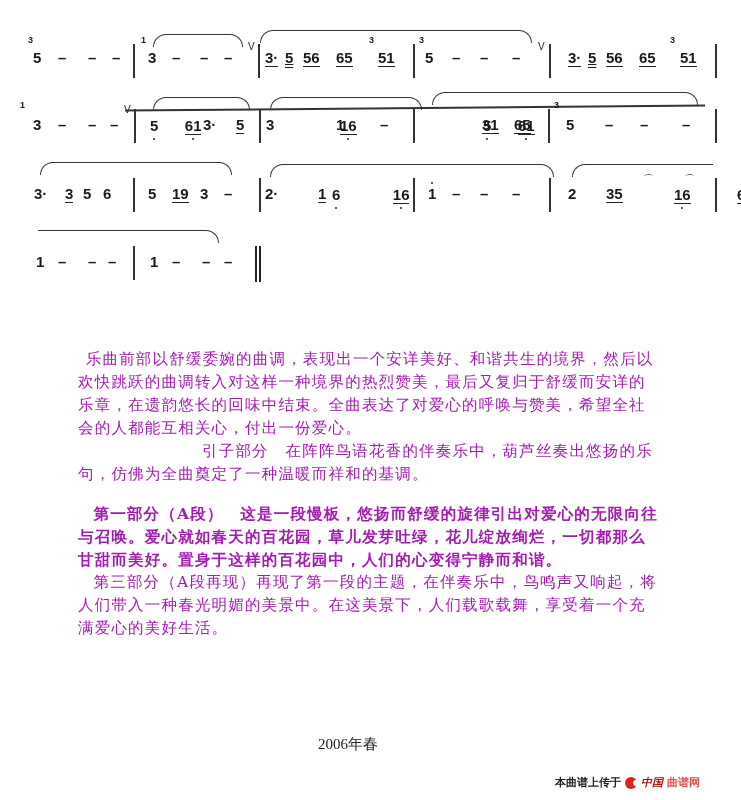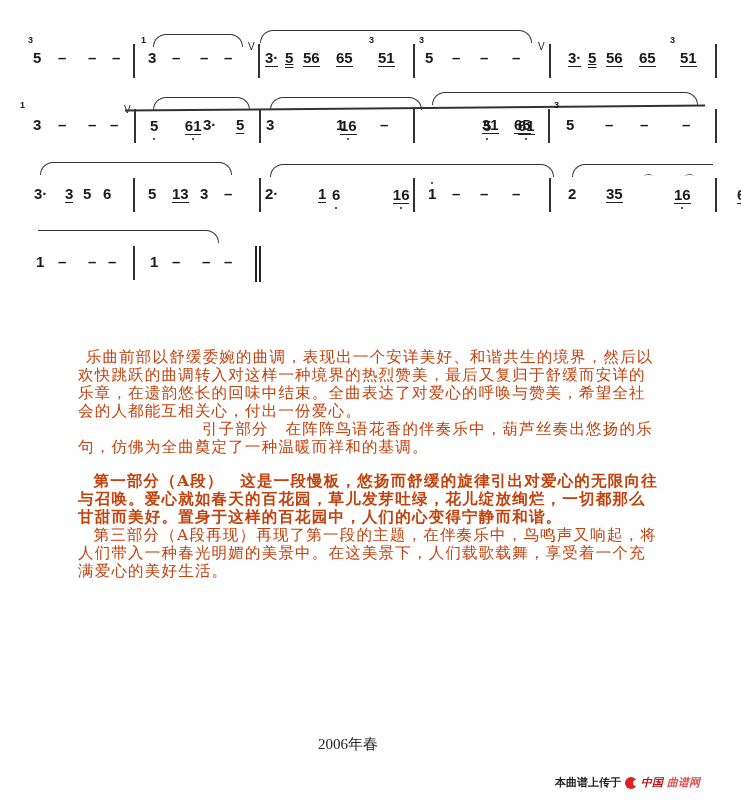--- a/index.html
+++ b/index.html
@@ -11,28 +11,28 @@
   .ul2{text-decoration:underline double;}
   .dotb{position:relative;}
   .dotb::after{content:"";position:absolute;left:50%;bottom:-6px;width:2px;height:2px;margin-left:-1px;background:#222;border-radius:1px;}
   .dott::before{content:"";position:absolute;left:50%;top:-4px;width:2px;height:2px;margin-left:-1px;background:#222;border-radius:1px;}
   .bar{position:absolute;width:1.5px;background:#333;}
   .dbar{position:absolute;width:2px;background:#222;}
   .slur{position:absolute;border:1.5px solid #333;border-bottom:none;border-radius:14px 14px 0 0;height:12px;}
   .grace{position:absolute;font-size:9px;font-weight:bold;line-height:9px;}
   .brth{position:absolute;font-size:10px;line-height:10px;}
   .fermata{position:absolute;font-size:11px;line-height:10px;}
-  .text{position:absolute;left:78px;width:580px;font-family:"DejaVu Serif","Liberation Serif",serif;font-size:15.5px;line-height:18px;color:#c2410c;letter-spacing:1.2px;}
+  .text{position:absolute;left:78px;width:580px;font-family:"DejaVu Serif","Liberation Serif",serif;font-size:15.5px;line-height:23px;color:#a21caf;letter-spacing:1.2px;}
   .text p{margin:0;}
   .date{position:absolute;left:318px;top:735px;font-family:"Liberation Serif",serif;font-size:15px;color:#222;}
   .credit{position:absolute;left:555px;top:775px;font-size:11px;font-weight:bold;color:#222;display:flex;align-items:center;gap:4px;}
   .logo-mark{display:inline-block;width:12px;height:12px;border-radius:50%;background:#d22;position:relative;}
   .logo-mark::after{content:"";position:absolute;right:-2px;top:3px;width:6px;height:6px;background:#fff;border-radius:50%;}
   .logo-cn{color:#b11;font-style:italic;}
-  .logo-cn2{color:#d55;font-style:italic;}
+  .logo-cn2{color:#d55;}
 </style>
 </head>
 <body>
 
 <div class="score">
 
   <div class="row" style="top:28px;">
     <span class="grace" style="left:28px;top:8px;">3</span>
     <span class="tok" style="left:33px;top:22px;">5</span>
     <span class="tok" style="left:58px;top:22px;">–</span>
@@ -116,21 +116,21 @@
 
   <div class="row" style="top:162px;">
     <div class="slur" style="left:40px;top:0px;width:190px;"></div>
     <span class="tok" style="left:34px;top:24px;">3·</span>
     <span class="tok ul1" style="left:65px;top:24px;">3</span>
     <span class="tok" style="left:83px;top:24px;">5</span>
     <span class="tok" style="left:103px;top:24px;">6</span>
     <div class="bar" style="left:133px;top:16px;height:34px;"></div>
 
     <span class="tok" style="left:148px;top:24px;">5</span>
-    <span class="tok ul1" style="left:172px;top:24px;">13</span>
+    <span class="tok ul1" style="left:172px;top:24px;">19</span>
     <span class="tok" style="left:200px;top:24px;">3</span>
     <span class="tok" style="left:224px;top:24px;">–</span>
     <div class="bar" style="left:259px;top:16px;height:34px;"></div>
 
     <div class="slur" style="left:270px;top:2px;width:282px;"></div>
     <span class="tok" style="left:265px;top:24px;">2·</span>
     <span class="tok ul1" style="left:318px;top:24px;">1</span>
     <span class="tok dotb" style="left:332px;top:24px;">6</span>
     <span class="tok ul1 dotb" style="left:380px;top:24px;">16</span>
     <div class="bar" style="left:413px;top:16px;height:34px;"></div>

